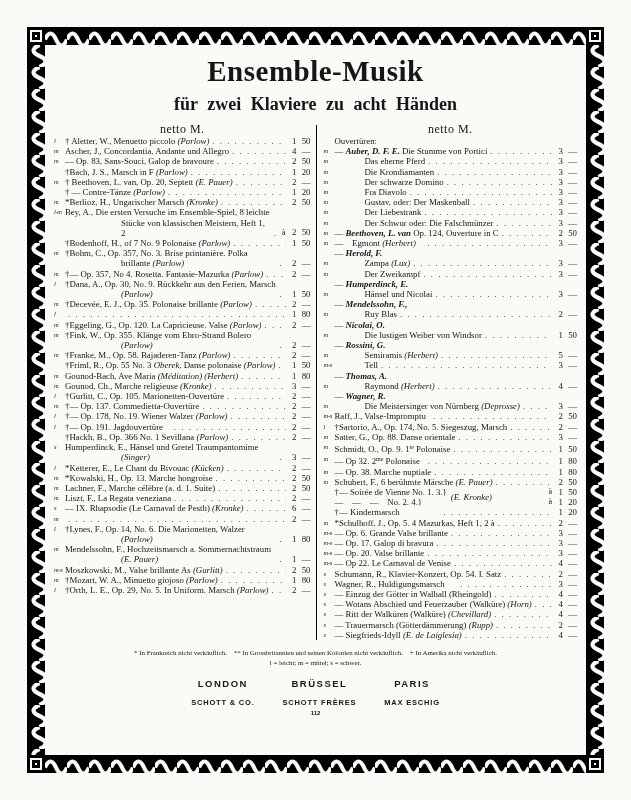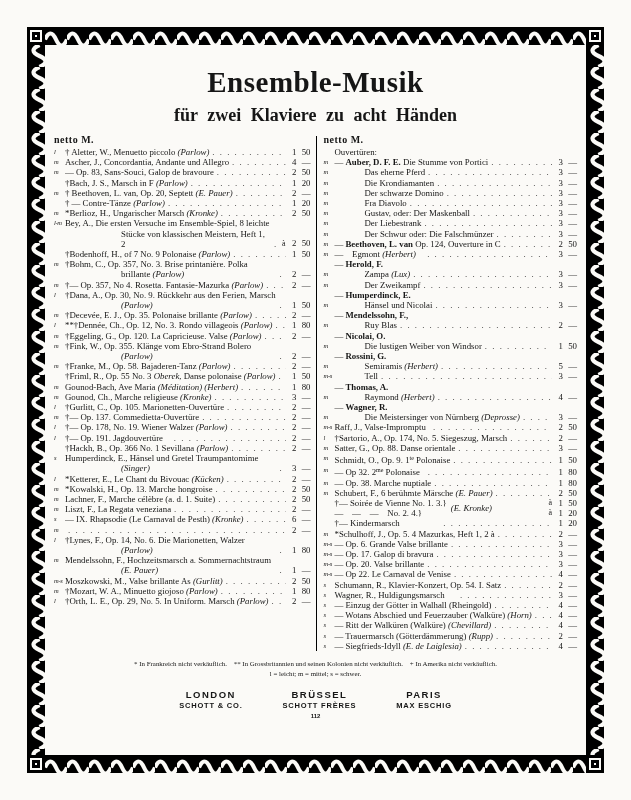--- a/index.html
+++ b/index.html
@@ -10,58 +10,58 @@
   svg.bs{position:absolute;display:block}
   .bs-top{left:45px;top:27px;width:541px;height:18px}
   .bs-bottom{left:45px;top:755px;width:541px;height:18px}
   .bs-left{left:27px;top:45px;width:18px;height:710px}
   .bs-right{left:586px;top:45px;width:18px;height:710px}
   .corner{position:absolute;width:18px;height:18px;box-sizing:border-box;background:#fbfaf7;border:3px solid #000}
   .corner::after{content:"";position:absolute;inset:2px;border:3px solid #000}
   .c-tl{left:27px;top:27px}.c-tr{left:586px;top:27px}.c-bl{left:27px;top:755px}.c-br{left:586px;top:755px}
 
   .content{position:absolute;left:54px;right:54px;top:50px}
-  .title{text-align:center;font-size:29px;font-weight:bold;letter-spacing:.5px;margin-top:16px}
+  .title{text-align:center;font-size:29px;font-weight:bold;letter-spacing:.5px;margin-top:5px}
   .subtitle{text-align:center;font-size:18px;font-weight:bold;word-spacing:5px;margin-top:6px;margin-bottom:10px}
 
   .columns{display:flex;font-size:8.8px;line-height:10.2px}
   .col{width:50%;box-sizing:border-box}
   .col-left{padding-right:5px}
   .col-right{border-left:1px solid #000;padding-left:7px}
-  .netto{text-align:left;font-size:10px;font-weight:bold;line-height:8px;margin-bottom:3px;letter-spacing:.5px}
+  .netto{text-align:center;font-size:12px;font-weight:normal;line-height:8px;margin-bottom:3px;letter-spacing:.5px}
 
   .row{display:flex;align-items:flex-end}
   .grade{flex:0 0 11px;align-self:flex-start;font-size:6.5px;font-style:italic;line-height:10.2px;letter-spacing:-.3px}
   .txt{min-width:0;padding-left:56px;text-indent:-56px}
   .row.ind .txt{padding-left:30px;text-indent:0}
   .dots{flex:1 1 6px;min-width:6px;overflow:hidden;white-space:nowrap;letter-spacing:1.5px;margin:0 2px 0 3px}
   .price{flex:0 0 auto;display:flex;align-items:baseline}
   .pa{font-size:8px;margin-right:2px}
   .pm{width:9px;text-align:right}
   .pf{width:14px;text-align:right}
   .s-n{}
   .s-b{font-weight:normal}
   .s-i{font-style:italic}
-  .s-bi{font-weight:bold;}
+  .s-bi{font-weight:bold;font-style:italic}
   .s-sup{font-size:6px;vertical-align:3px}
 
   .grow{display:flex;align-items:center}
   .grow .grade{align-self:flex-start}
   .gl{line-height:10.2px;white-space:nowrap}
   .gmid{font-style:italic;padding:0 4px;white-space:nowrap}
   .gprices{margin-left:auto}
   .gprice{display:flex;justify-content:flex-end;line-height:10.2px}
 
   .foot{text-align:center;font-size:6.9px;margin-top:8px;line-height:9.5px}
 
   .pub{margin-top:10px;text-align:center;font-family:"Liberation Sans",sans-serif}
   .pub-name{font-size:16px;letter-spacing:2.5px;font-weight:bold}
-  .pub-agencies{display:flex;justify-content:center;gap:40px;margin-top:4px}
+  .pub-agencies{display:flex;justify-content:center;gap:28px;margin-top:4px}
   .agency .city{font-size:9.5px;font-weight:bold;letter-spacing:1.5px}
-  .agency .firm{font-size:7.5px;font-weight:bold;letter-spacing:.8px;margin-top:1px}
+  .agency .firm{font-size:7.5px;font-weight:bold;letter-spacing:.8px;margin-top:9px}
   .plate{font-size:6px;font-weight:bold;margin-top:3px}
 </style>
 </head>
 <body>
 
 <svg width="0" height="0" style="position:absolute" aria-hidden="true">
   <defs>
     <pattern id="hwave" patternUnits="userSpaceOnUse" width="22" height="18">
       <rect width="22" height="18" fill="#000"></rect>
       <path d="M0 12.5 Q 5.5 0.5 11 12.5 T 22 12.5" stroke="#fbfaf7" stroke-width="4.2" fill="none"></path>
@@ -213,21 +213,20 @@
               <span class="grade">m</span>
               <span class="txt"><span class="s-n">†</span><span class="s-b">Decevée, E. J.,</span><span class="s-n"> Op. 35. Polonaise brillante </span><span class="s-i">(Parlow)</span></span>
               <span class="dots">. . . . . . . . . . . . . . . . . . . . . . . . . . . . . . . . . . . . . . . . . . . . </span>
               <span class="price">
                 <span class="pm">2</span>
                 <span class="pf">—</span>
               </span>
             </div>
             <div class="row">
               <span class="grade">l</span>
-              <span class="txt"><span class="s-n">**†</span><span class="s-b">Dennée, Ch.,</span><span class="s-n"> Op. 12, No. 3. Rondo villageois </span><span class="s-i">(Parlow)</span></span>
               <span class="dots">. . . . . . . . . . . . . . . . . . . . . . . . . . . . . . . . . . . . . . . . . . . . </span>
               <span class="price">
                 <span class="pm">1</span>
                 <span class="pf">80</span>
               </span>
             </div>
             <div class="row">
               <span class="grade">m</span>
               <span class="txt"><span class="s-n">†</span><span class="s-b">Eggeling, G.,</span><span class="s-n"> Op. 120. La Capricieuse. Valse </span><span class="s-i">(Parlow)</span></span>
               <span class="dots">. . . . . . . . . . . . . . . . . . . . . . . . . . . . . . . . . . . . . . . . . . . . </span>

